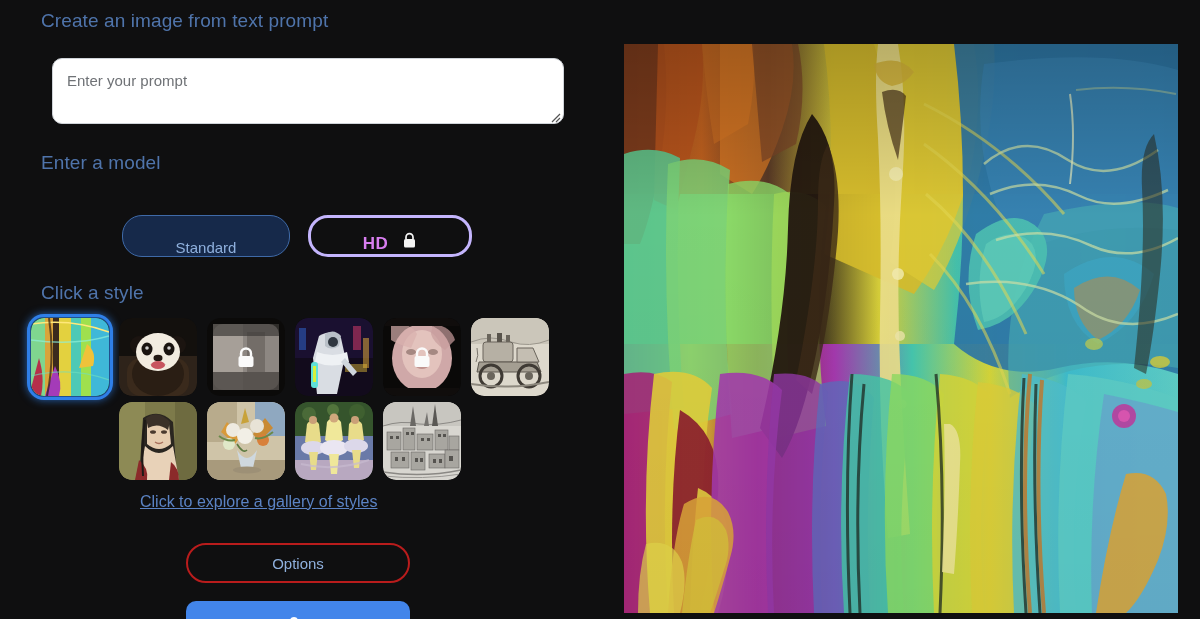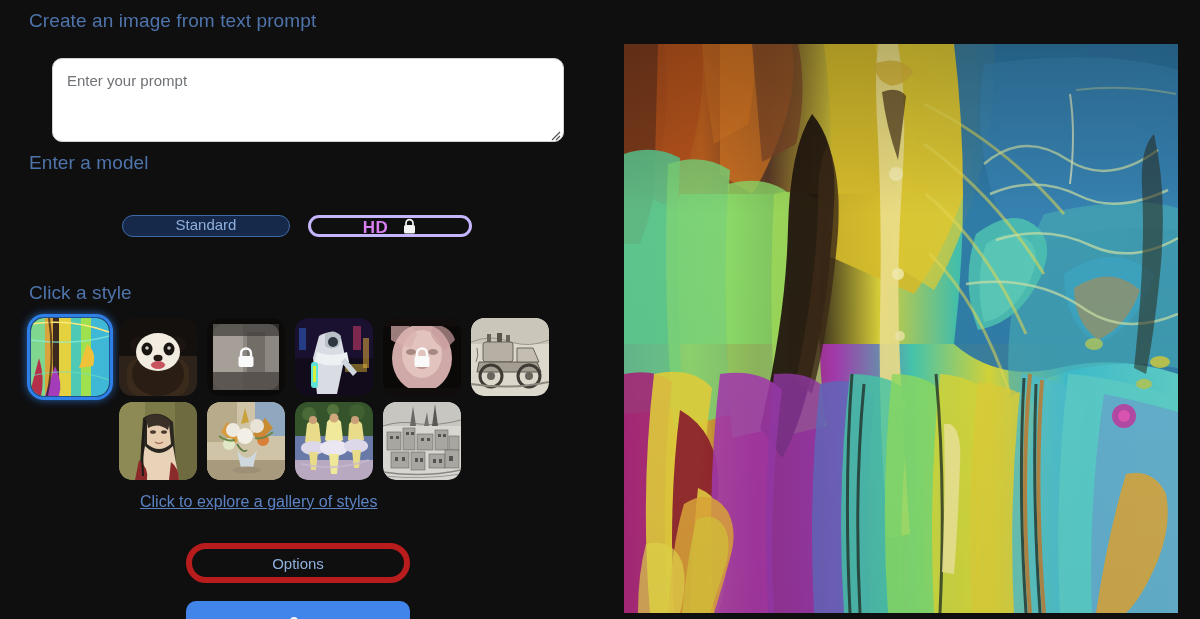--- a/index.html
+++ b/index.html
@@ -25,33 +25,34 @@
     height: 619px;
     padding: 0;
   }
 
   .section-heading {
     color: #4f74ab;
     font-size: 19px;
     font-weight: 400;
     letter-spacing: 0.1px;
     line-height: 1;
+    margin-left: 12px;
   }
 
   #heading-create { position: absolute; left: 29px; top: 11px; }
   #heading-model  { position: absolute; left: 29px; top: 153px; }
   #heading-style  { position: absolute; left: 29px; top: 283px; }
 
   
   .prompt-wrap {
     position: absolute;
     left: 32px;
     top: 58px;
     width: 532px;
-    height: 84px;
+    height: 66px;
     padding-left: 20px;
   }
   .prompt-input {
     width: 100%;
     height: 100%;
     background: #ffffff;
     border: 1px solid #cfd3d8;
     border-radius: 10px;
     padding: 13px 14px;
     font-family: "Liberation Sans", sans-serif;
@@ -71,24 +72,24 @@
 
   
   .model-row {
     position: absolute;
     left: 122px;
     top: 215px;
     display: flex;
     gap: 18px;
   }
   .pill {
-    height: 22px;
+    height: 42px;
     border-radius: 20px;
     display: flex;
-    align-items: flex-start;
+    align-items: flex-end;
     justify-content: center;
     gap: 10px;
     font-size: 15px;
     cursor: pointer;
     background: transparent;
   }
   .pill-standard {
     width: 168px;
     background: #16294a;
     border: 1px solid #3f6aa8;
@@ -151,21 +152,21 @@
     text-align: center;
   }
 
   
   .options-btn {
     position: absolute;
     left: 186px;
     top: 543px;
     width: 224px;
     height: 40px;
-    border: 6px solid #b91c1c;
+    border: 2px solid #b91c1c;
     border-radius: 21px;
     background: transparent;
     color: #8fb0dd;
     font-family: "Liberation Sans", sans-serif;
     font-size: 15px;
     cursor: pointer;
   }
 
   
   .generate-btn {

